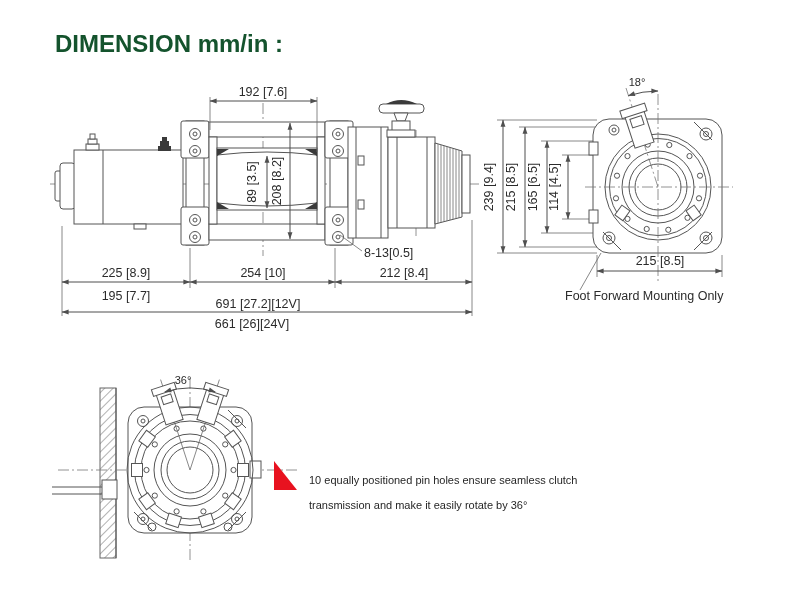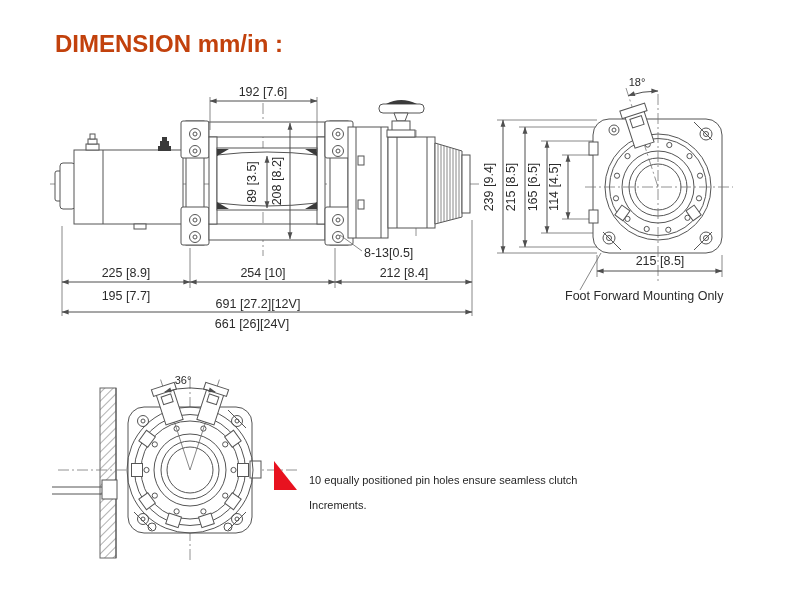--- a/index.html
+++ b/index.html
@@ -1,18 +1,18 @@
 <!DOCTYPE html>
 <html><head>
 <meta charset="utf-8">
 <style>
   html,body{margin:0;padding:0;}
   body{width:800px;height:600px;background:#ffffff;font-family:"Liberation Sans",sans-serif;overflow:hidden;position:relative;}
   .canvas{position:absolute;inset:0;background:#fff;}
-  .title{position:absolute;left:55px;top:30px;font-size:24px;font-weight:700;color:#c2410c;letter-spacing:0px;font-family:"Liberation Sans",sans-serif;}
+  .title{position:absolute;left:55px;top:30px;font-size:24px;font-weight:700;color:#14532d;letter-spacing:0px;font-family:"Liberation Sans",sans-serif;}
   svg{position:absolute;left:0;top:0;}
   svg text{font-family:"Liberation Sans",sans-serif;fill:#2b2b2b;}
   .dimtxt{font-size:12.5px;}
   .dimtxt-sm{font-size:11px;}
   .note{position:absolute;left:309px;top:468px;width:420px;font-size:11px;line-height:25px;color:#262626;}
   .note div{white-space:nowrap;}
   .outline{fill:#ffffff;stroke:#555;stroke-width:1;}
   .ln{stroke:#555;stroke-width:1;fill:none;}
   .thin{stroke:#6a6a6a;stroke-width:0.8;fill:none;}
   .cl{stroke:#777;stroke-width:0.8;fill:none;stroke-dasharray:11 3 2 3;}
@@ -348,16 +348,16 @@
         <path class="dim" d="M164.7,392 A82,82 0 0 1 215.3,392" marker-start="url(#ah)" marker-end="url(#ah)"></path>
         <text class="dimtxt-sm" x="183" y="384" text-anchor="middle">36°</text>
       </g>
     </g>
 
     <polygon points="274,461 297,490 274,490" fill="#e8121f"></polygon>
   </svg>
 
   <div class="note">
     <div>10 equally positioned pin holes ensure seamless clutch</div>
-    <div>Increments.</div>
+    <div>transmission and make it easily rotate by 36°</div>
   </div>
 
 </div>
 
 </body></html>

